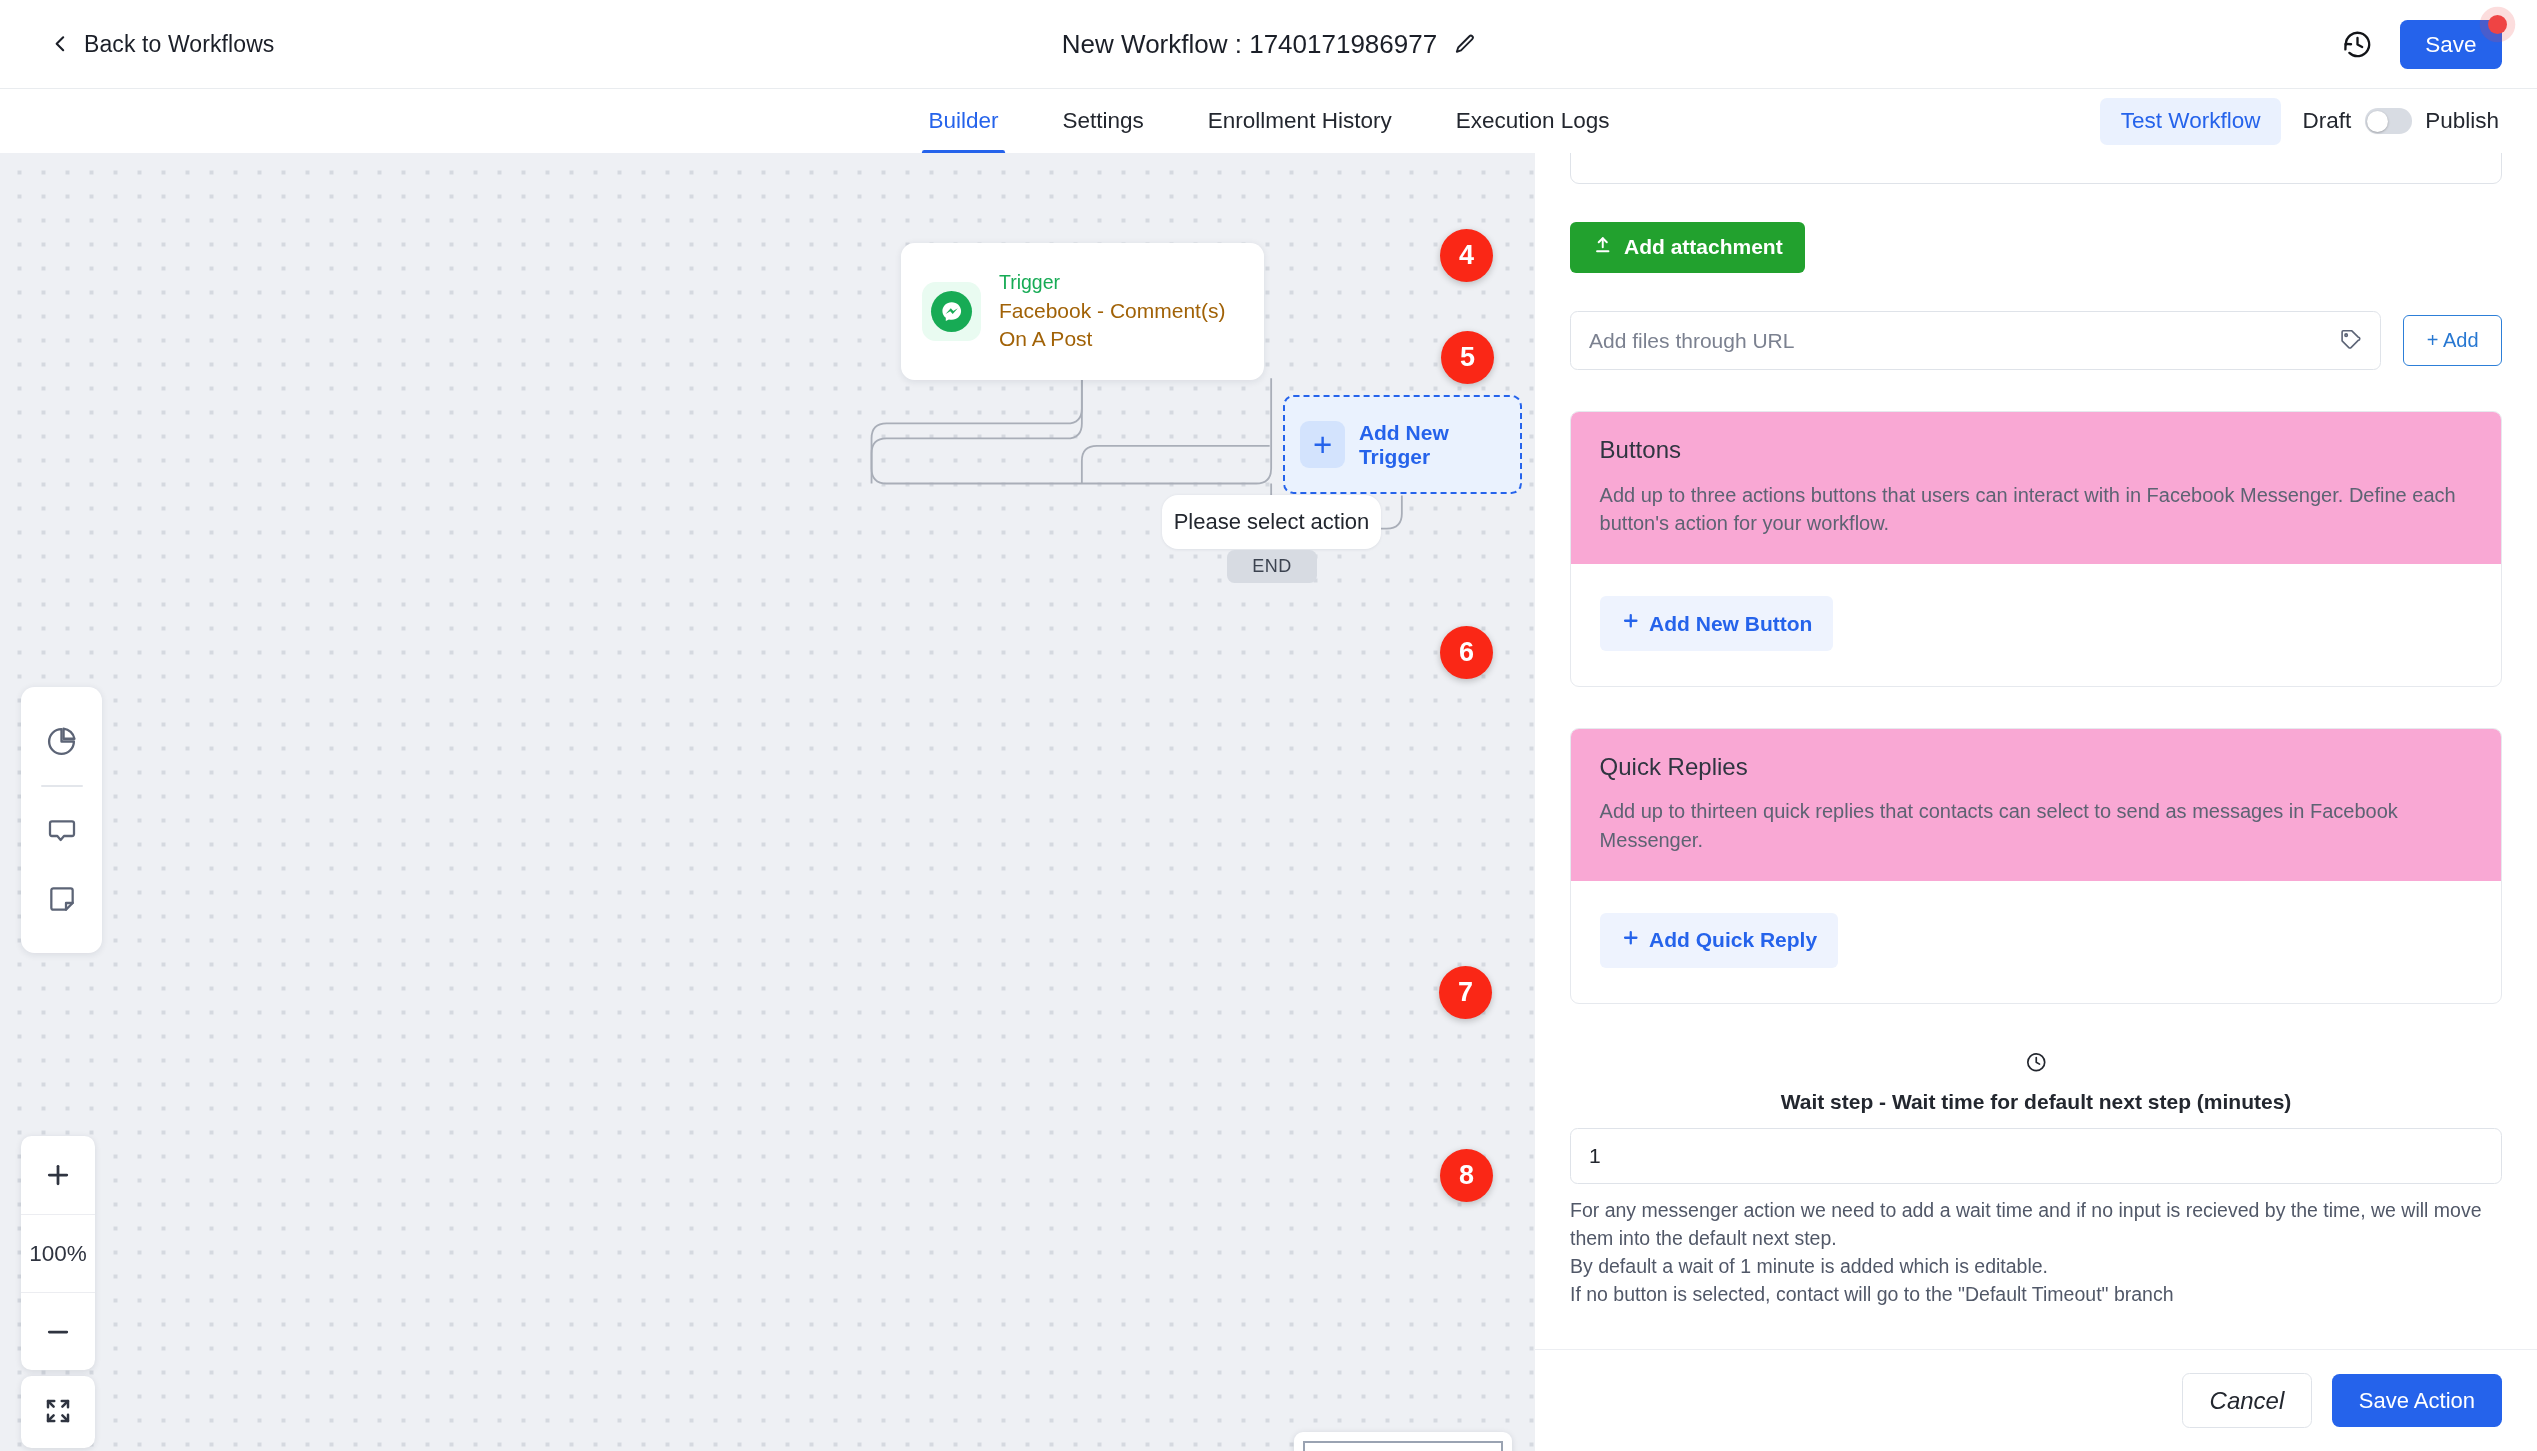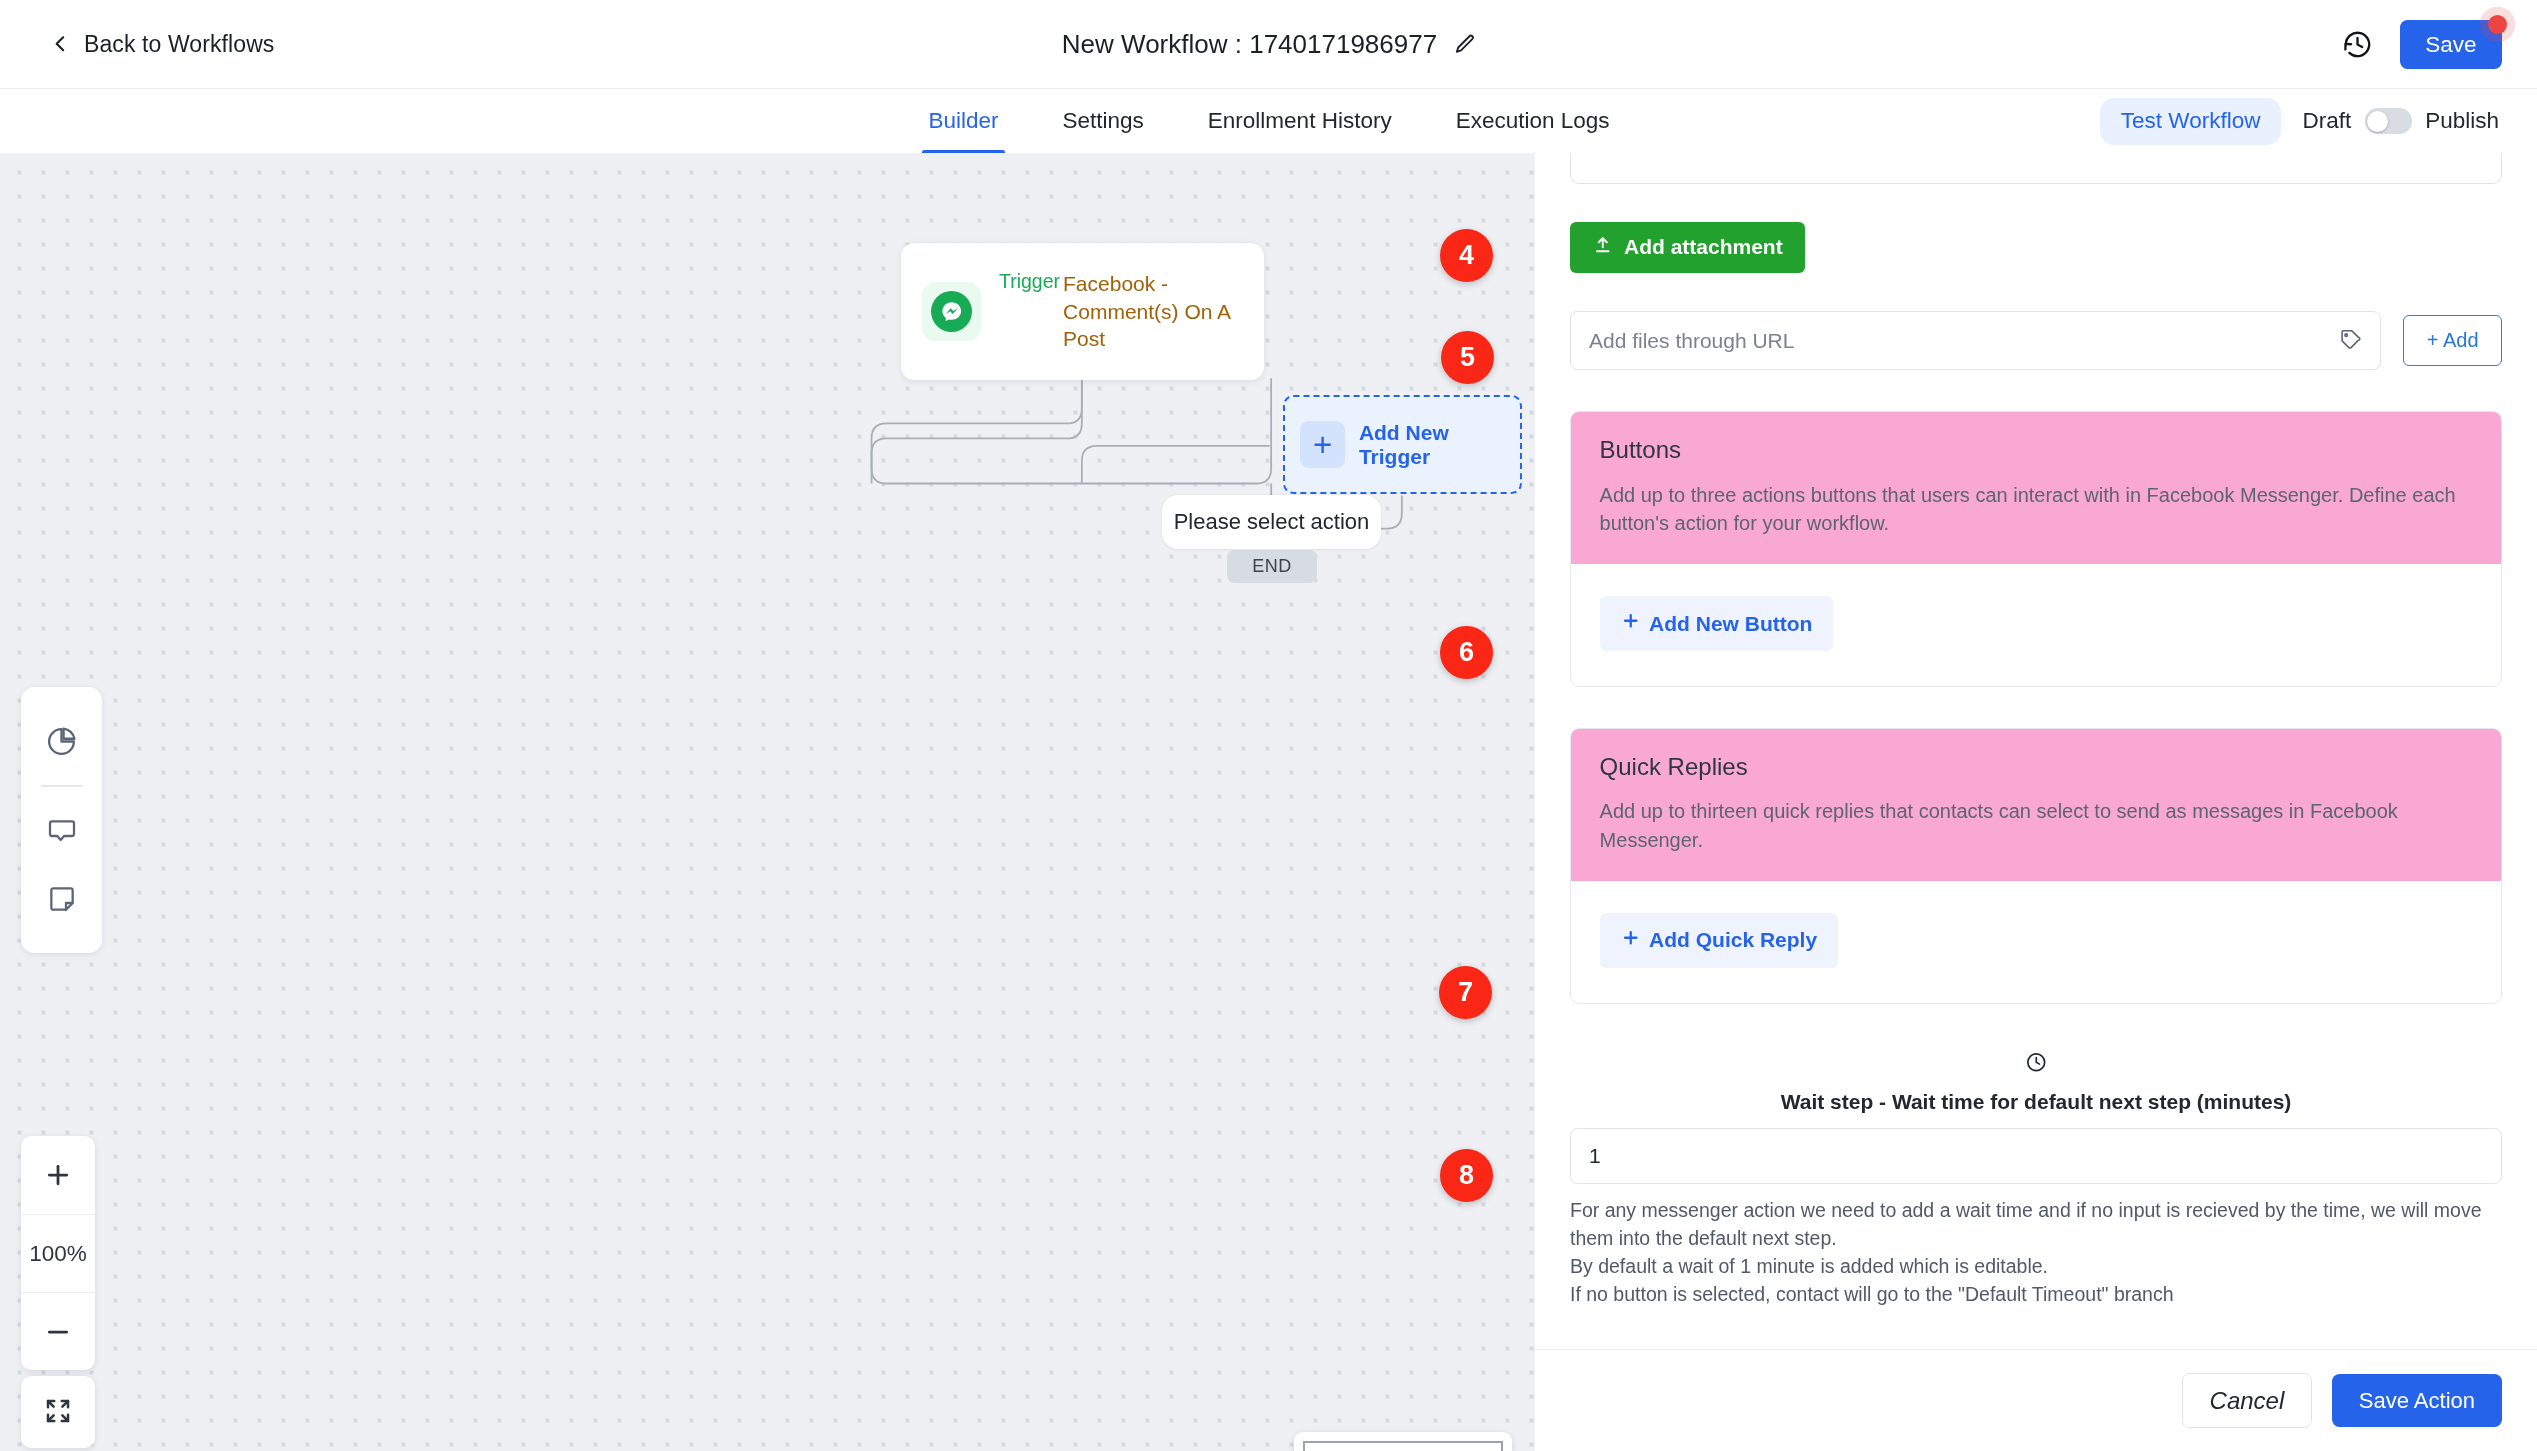--- a/index.html
+++ b/index.html
@@ -68,21 +68,21 @@
   .tab.active { color: #2563eb; }
   .tab.active::after {
     content: ""; position: absolute; left: 18px; right: 18px; bottom: 0;
     height: 3.8px; background: #2563eb; border-radius: 2.3px 2.3px 0 0;
   }
   .tabbar-right {
     position: absolute; right: 39px; display: flex; align-items: center; gap: 21px;
     height: 65px;
   }
   .test-wf-btn {
-    background: #eaf1fe; color: #2563eb; border: none; border-radius: 14px;
+    background: #eaf1fe; color: #2563eb; border: none; border-radius: 7px;
     font-size: 22.5px; font-family: inherit; padding: 10.5px 21px; cursor: pointer;
   }
   .pub-toggle { display: flex; align-items: center; gap: 13.5px; }
   .pub-label { font-size: 22.5px; color: #23272f; }
   .switch {
     width: 47px; height: 25.5px; border-radius: 12.8px; background: #d8dce3;
     position: relative; cursor: pointer;
   }
   .switch .knob {
     position: absolute; top: 2.3px; left: 2.3px; width: 21px; height: 21px;
@@ -106,21 +106,21 @@
     display: flex; align-items: center; padding: 0 21px; gap: 18px;
   }
   .msgr-badge {
     width: 59px; height: 59px; border-radius: 13.5px; background: #e9fbf1;
     display: flex; align-items: center; justify-content: center; flex: 0 0 auto;
   }
   .msgr-circle {
     width: 41px; height: 41px; border-radius: 50%; background: #17ab55;
     display: flex; align-items: center; justify-content: center;
   }
-  .node-texts { display: flex; gap: 3px; }
+  .node-texts { display: flex; flex-direction: column; gap: 3px; }
   .node-kind { font-size: 19.5px; color: #17ab55; }
   .node-name { font-size: 21px; color: #a16207; line-height: 1.32; max-width: 286px; }
 
   
   .add-trigger {
     position: absolute; left: 1283px; top: 242px; width: 239px; height: 99px;
     background: #eaf2fe; border: 2.3px dashed #2563eb; border-radius: 10.5px;
     display: flex; align-items: center; gap: 13.5px; padding-left: 15px; cursor: pointer;
   }
   .add-trigger-plus {

